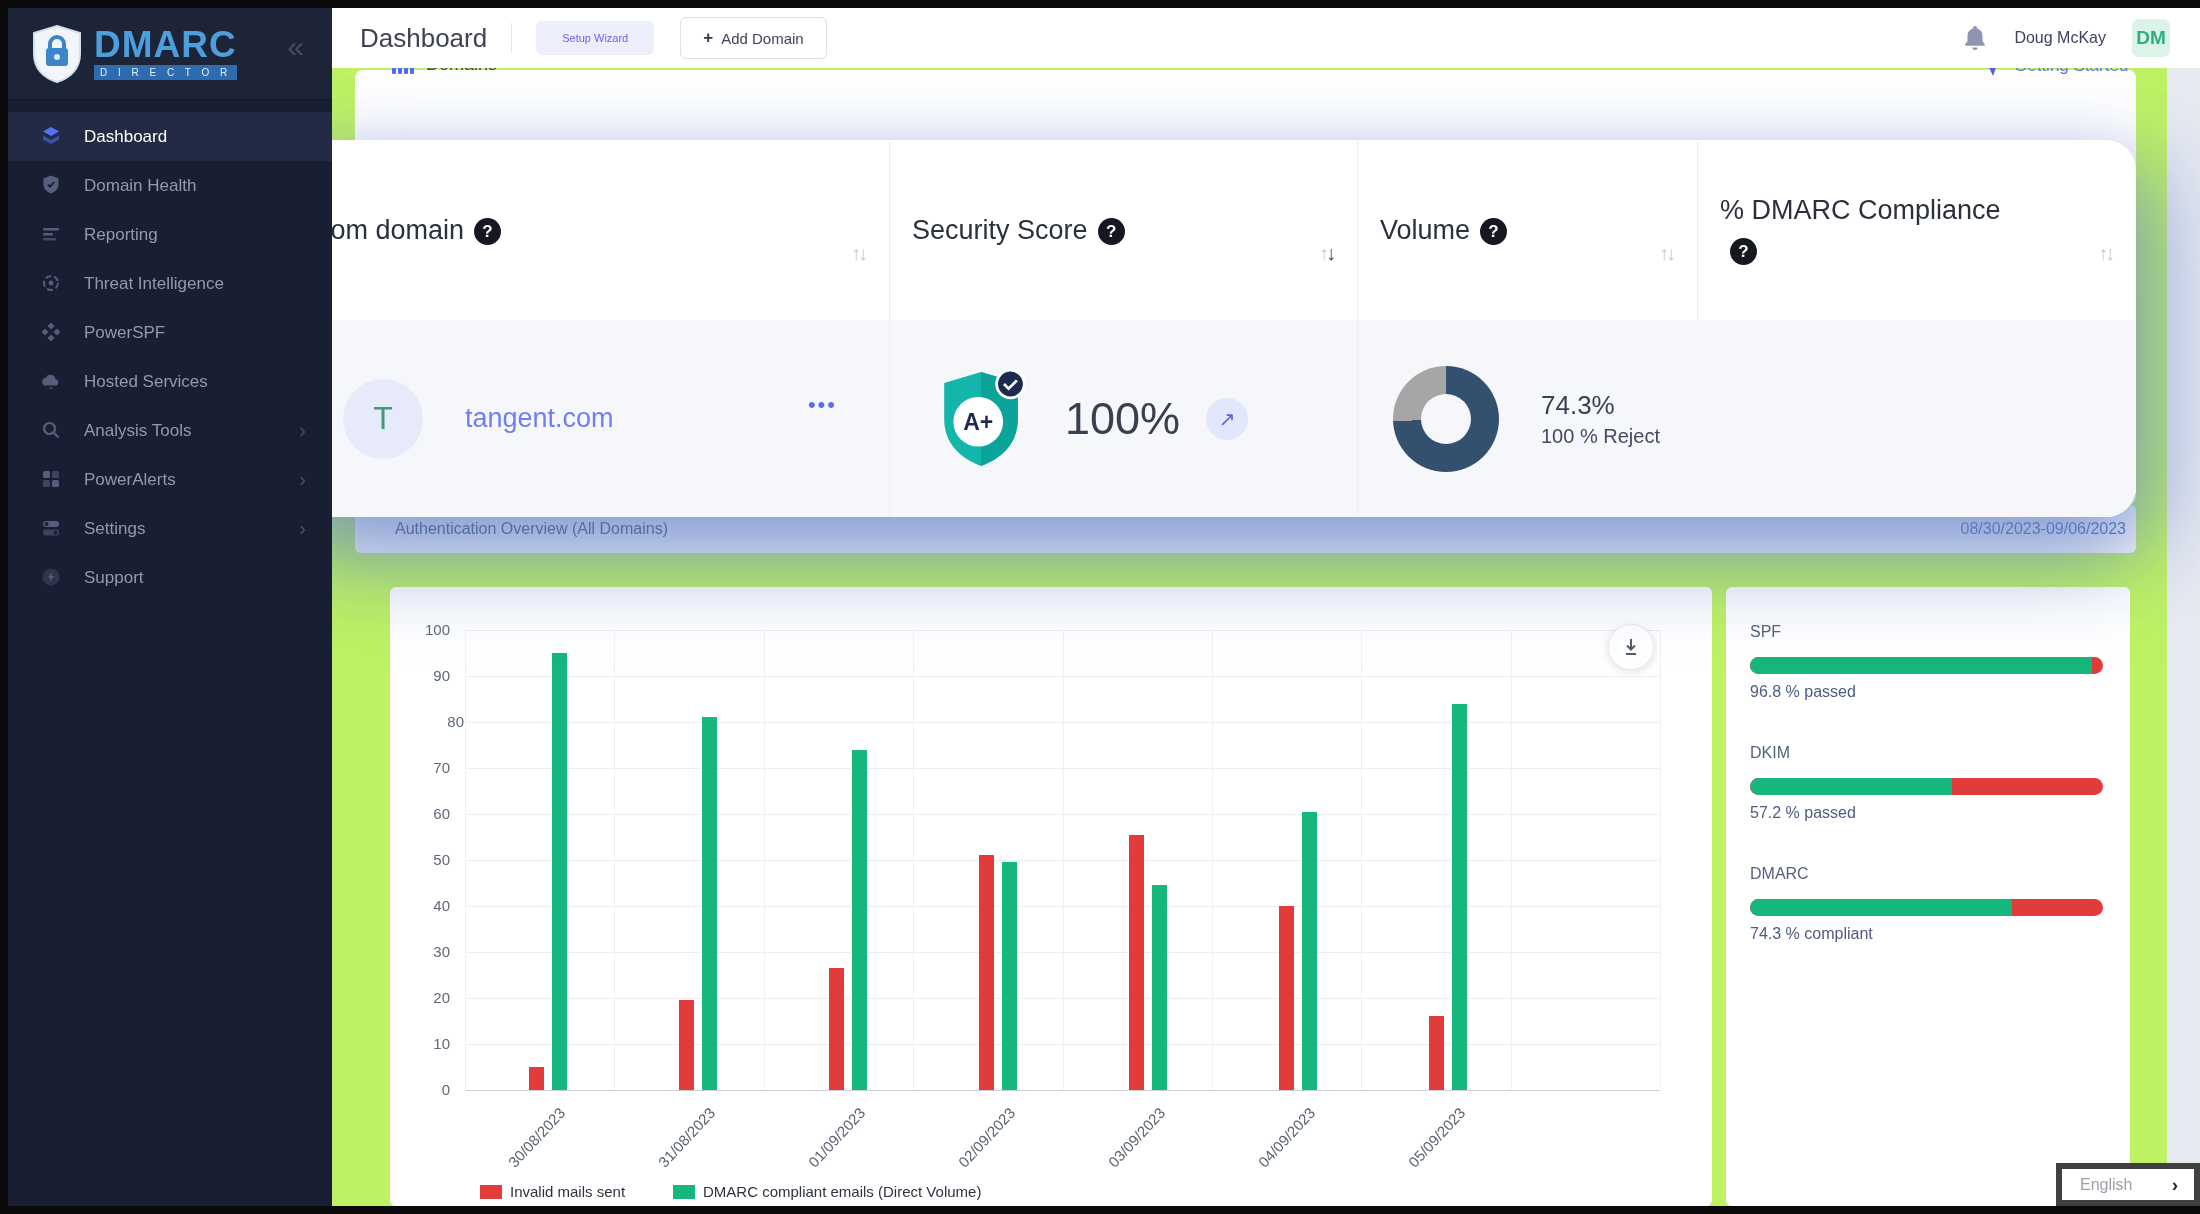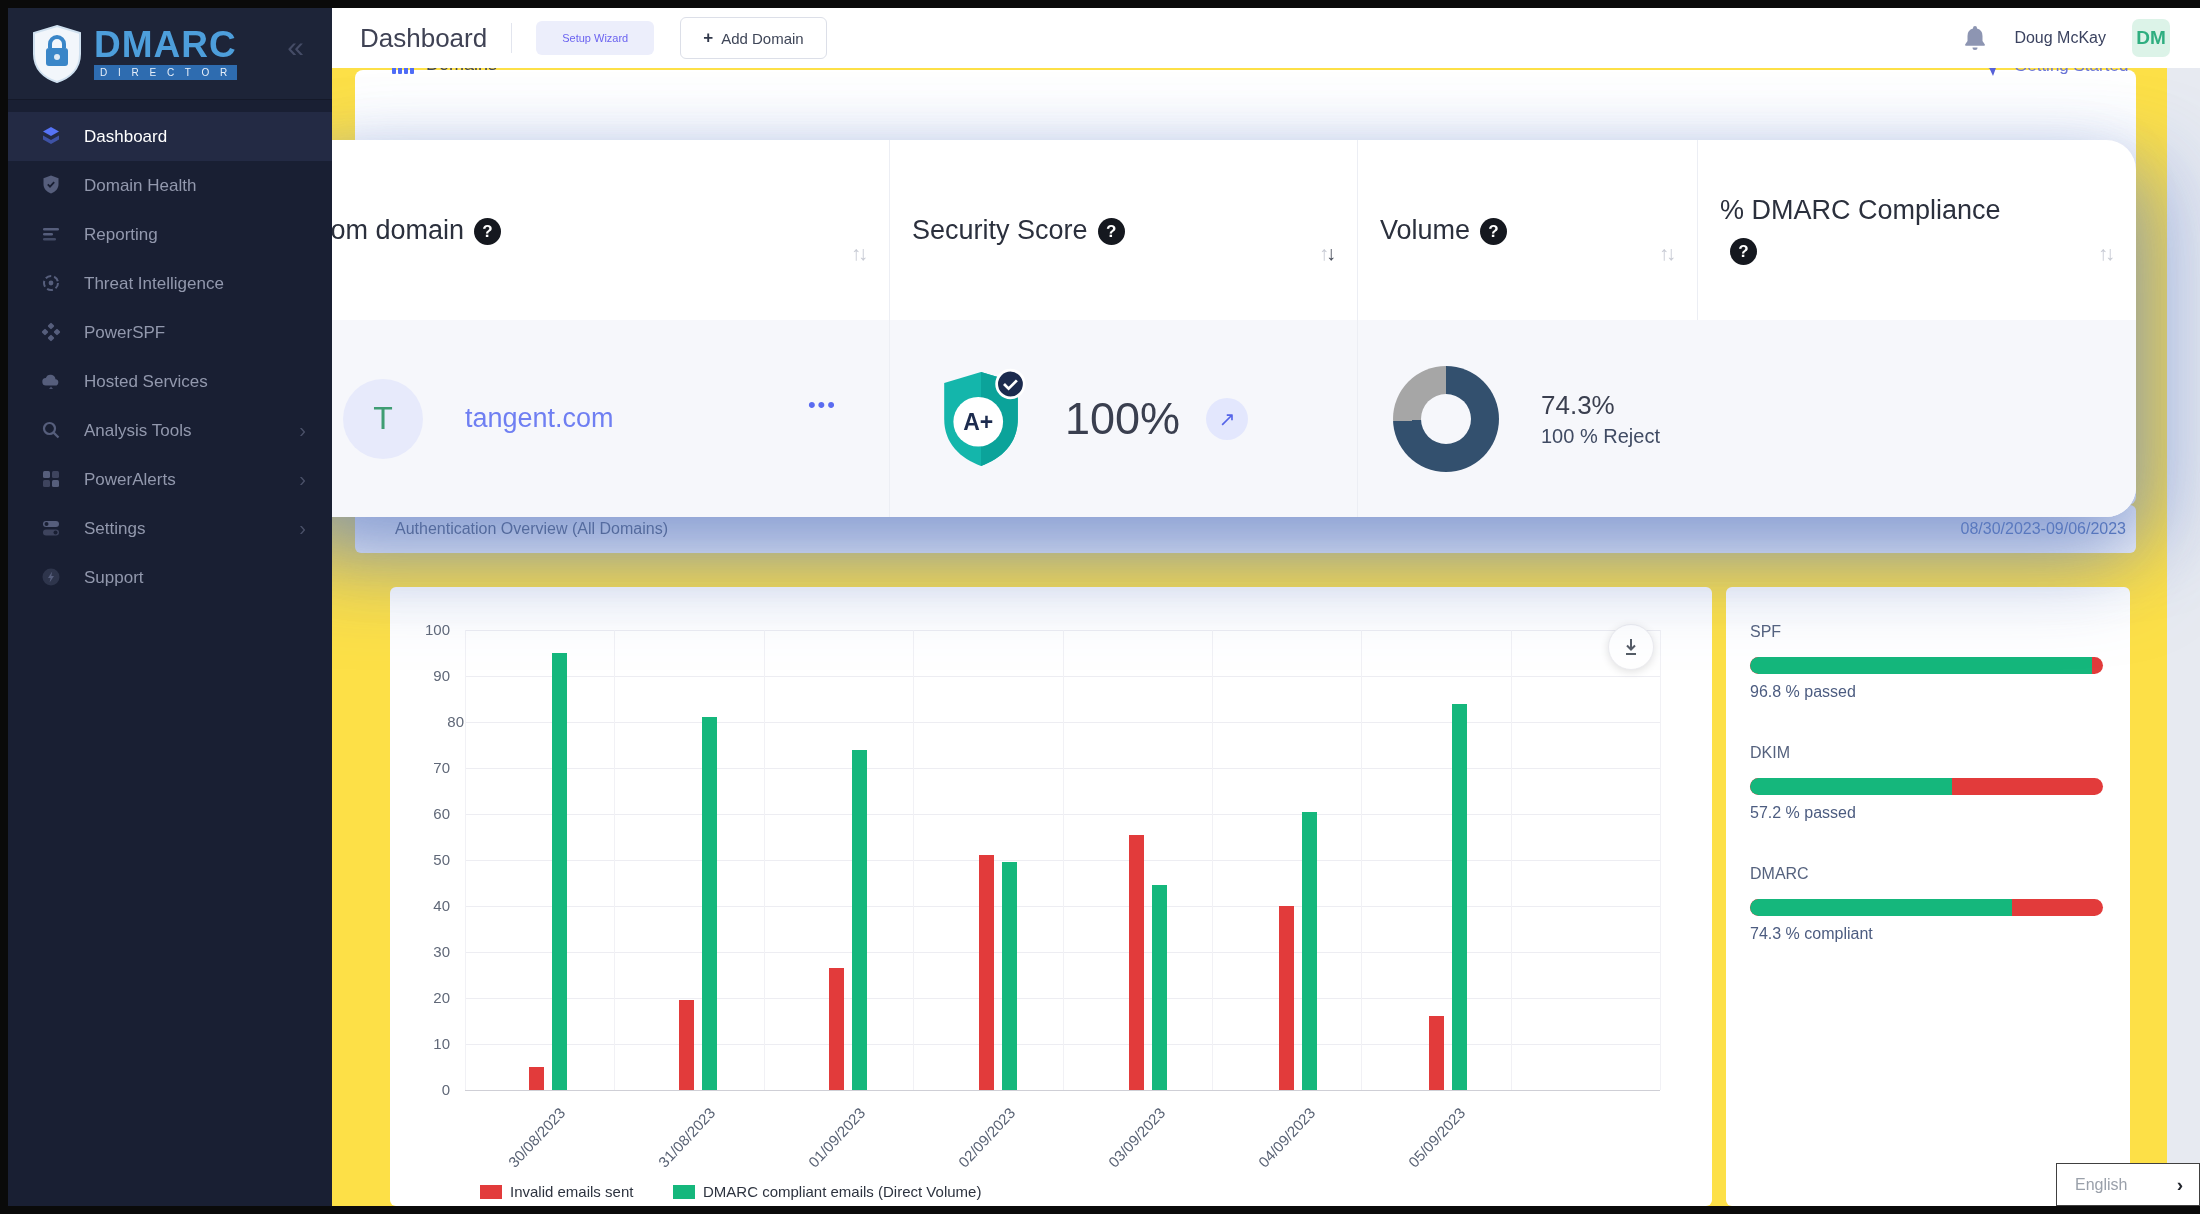--- a/index.html
+++ b/index.html
@@ -1,17 +1,17 @@
 <!DOCTYPE html>
 <html style="--green: #15b77c; --red: #e23b3b;"><head>
 <meta charset="utf-8">
 <style>
   html,body{margin:0;padding:0;background:#000;}
   *{box-sizing:border-box;font-family:"Liberation Sans", sans-serif;}
-  #screen{position:relative;width:2200px;height:1214px;background:#fde047;overflow:hidden;}
+  #screen{position:relative;width:2200px;height:1214px;background:#bef264;overflow:hidden;}
 
   
   .frame-top{position:absolute;left:0;top:0;width:2200px;height:8px;background:#0a0a0a;z-index:60;}
   .frame-left{position:absolute;left:0;top:0;width:8px;height:1214px;background:#0a0a0a;z-index:60;}
   .frame-bottom{position:absolute;left:0;top:1206px;width:2200px;height:8px;background:#0a0a0a;z-index:60;}
 
   
   #sidebar{position:absolute;left:8px;top:8px;width:324px;height:1198px;background:#191f33;z-index:20;}
   .logo-area{position:relative;height:92px;background:#1d2438;border-bottom:1px solid #141929;display:flex;align-items:center;padding-left:22px;}
   .logo-shield{width:54px;height:60px;margin-right:10px;}
@@ -99,21 +99,21 @@
 
   
   #side-panel{position:absolute;left:1726px;top:587px;width:404px;height:619px;background:#fff;border-radius:6px;z-index:3;padding:36px 27px 0 24px;}
   .metric{margin-bottom:43px;}
   .metric .m-label{font-size:16px;color:#55627e;margin-bottom:16px;}
   .pbar{width:353px;height:17px;border-radius:9px;background:var(--red);overflow:hidden;}
   .pfill{height:100%;background:var(--green);border-radius:9px 0 0 9px;}
   .m-caption{font-size:16px;color:#4c5c80;margin-top:9px;}
 
   
-  #lang-box{position:absolute;left:2056px;top:1163px;width:144px;height:43px;background:#fff;border:1px solid #404040;z-index:6;display:flex;align-items:center;cursor:pointer;}
+  #lang-box{position:absolute;left:2056px;top:1163px;width:144px;height:43px;background:#fff;border:6px solid #404040;z-index:6;display:flex;align-items:center;cursor:pointer;}
   .lang-label{font-size:16px;color:#9aa0aa;margin-left:18px;}
   .lang-chev{margin-left:auto;margin-right:16px;color:#23272e;font-size:19px;font-weight:bold;}
 </style>
 </head>
 <body>
 
 <div id="screen">
 
   <div id="scroll-strip"></div>
 
@@ -378,21 +378,21 @@
         <div class="bar" style="left: 762px; top: 298.3px; height: 204.7px; background: rgb(21, 183, 124);"></div>
         <div class="xlab" style="left: 646px; top: 517px;">03/09/2023</div>
         <div class="bar" style="left: 889px; top: 319px; height: 184px; background: rgb(226, 59, 59);"></div>
         <div class="bar" style="left: 912px; top: 224.7px; height: 278.3px; background: rgb(21, 183, 124);"></div>
         <div class="xlab" style="left: 796px; top: 517px;">04/09/2023</div>
         <div class="bar" style="left: 1039px; top: 429.4px; height: 73.6px; background: rgb(226, 59, 59);"></div>
         <div class="bar" style="left: 1062px; top: 116.6px; height: 386.4px; background: rgb(21, 183, 124);"></div>
         <div class="xlab" style="left: 946px; top: 517px;">05/09/2023</div>
         <div class="legend-item" style="left: 90px; top: 596px;">
           <span class="swatch" style="background: rgb(226, 59, 59);"></span>
-          <span>Invalid emails sent</span>
+          <span>Invalid mails sent</span>
         </div>
         <div class="legend-item" style="left: 283px; top: 596px;">
           <span class="swatch" style="background: rgb(21, 183, 124);"></span>
           <span>DMARC compliant emails (Direct Volume)</span>
         </div>
       </div>
     <div id="dl-btn">
       <svg width="20" height="20" viewBox="0 0 20 20">
           <path d="M10 2v10M6 8.5l4 4 4-4" stroke="currentColor" stroke-width="2" fill="none"></path>
           <rect x="5" y="16" width="10" height="2" fill="currentColor"></rect>

